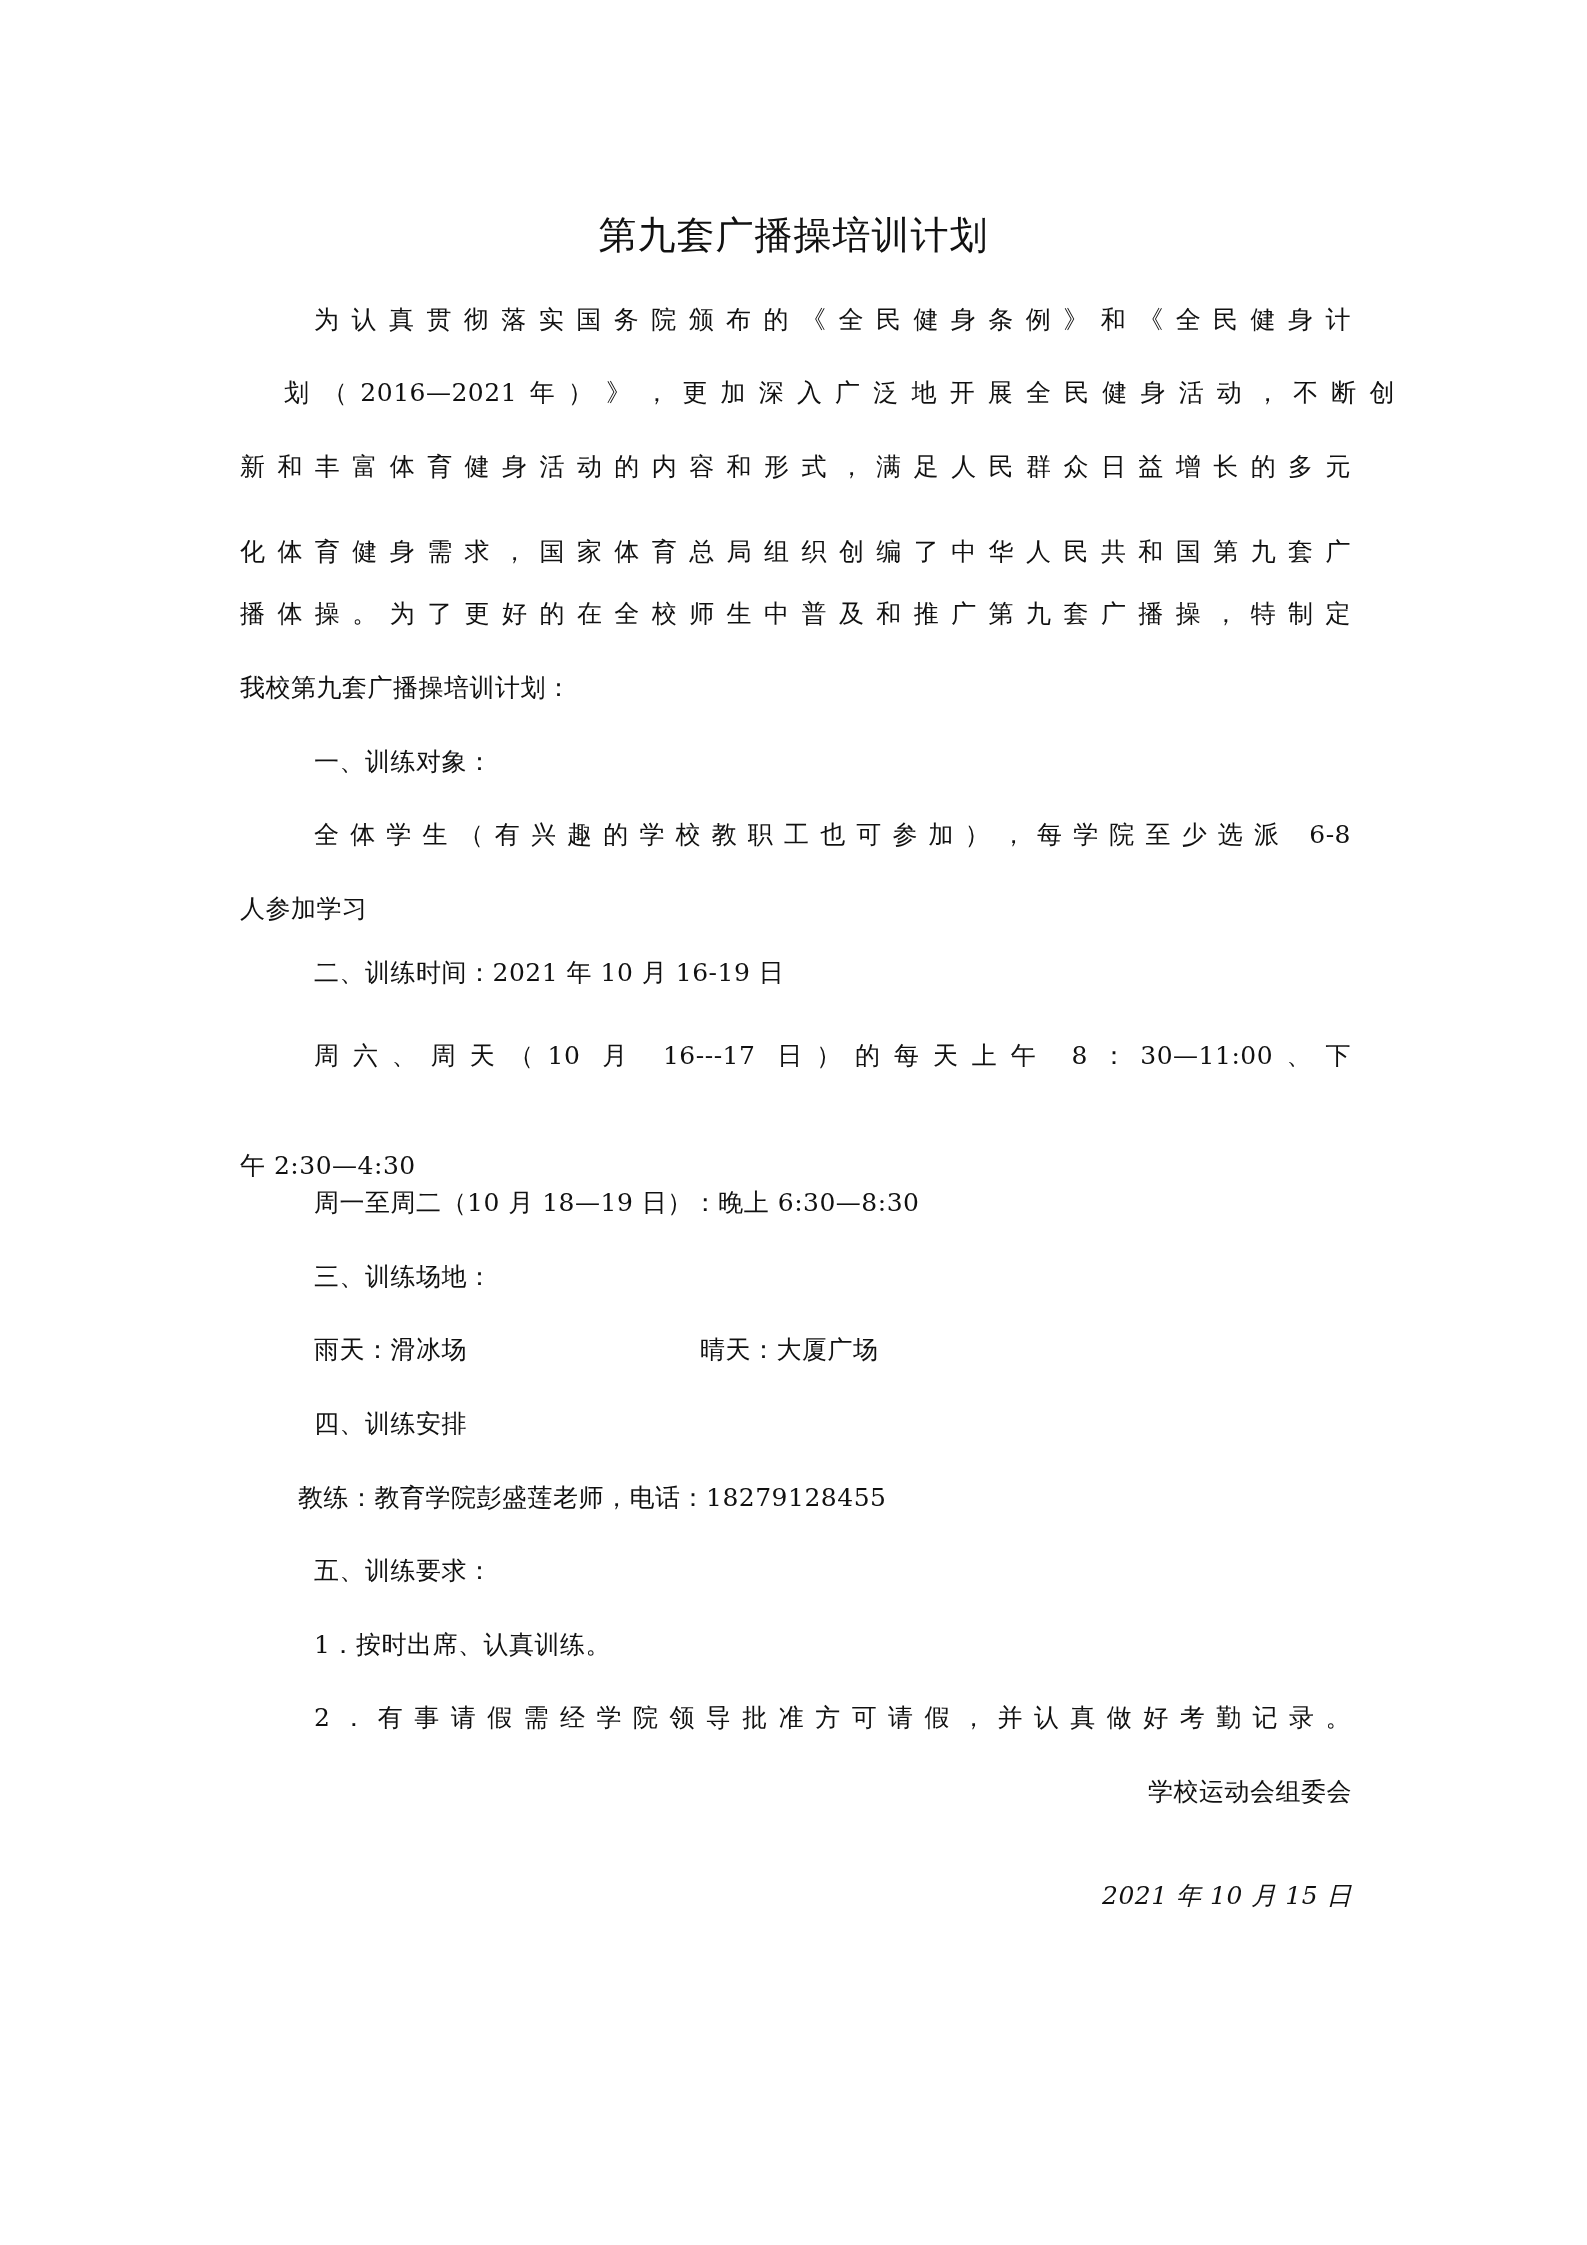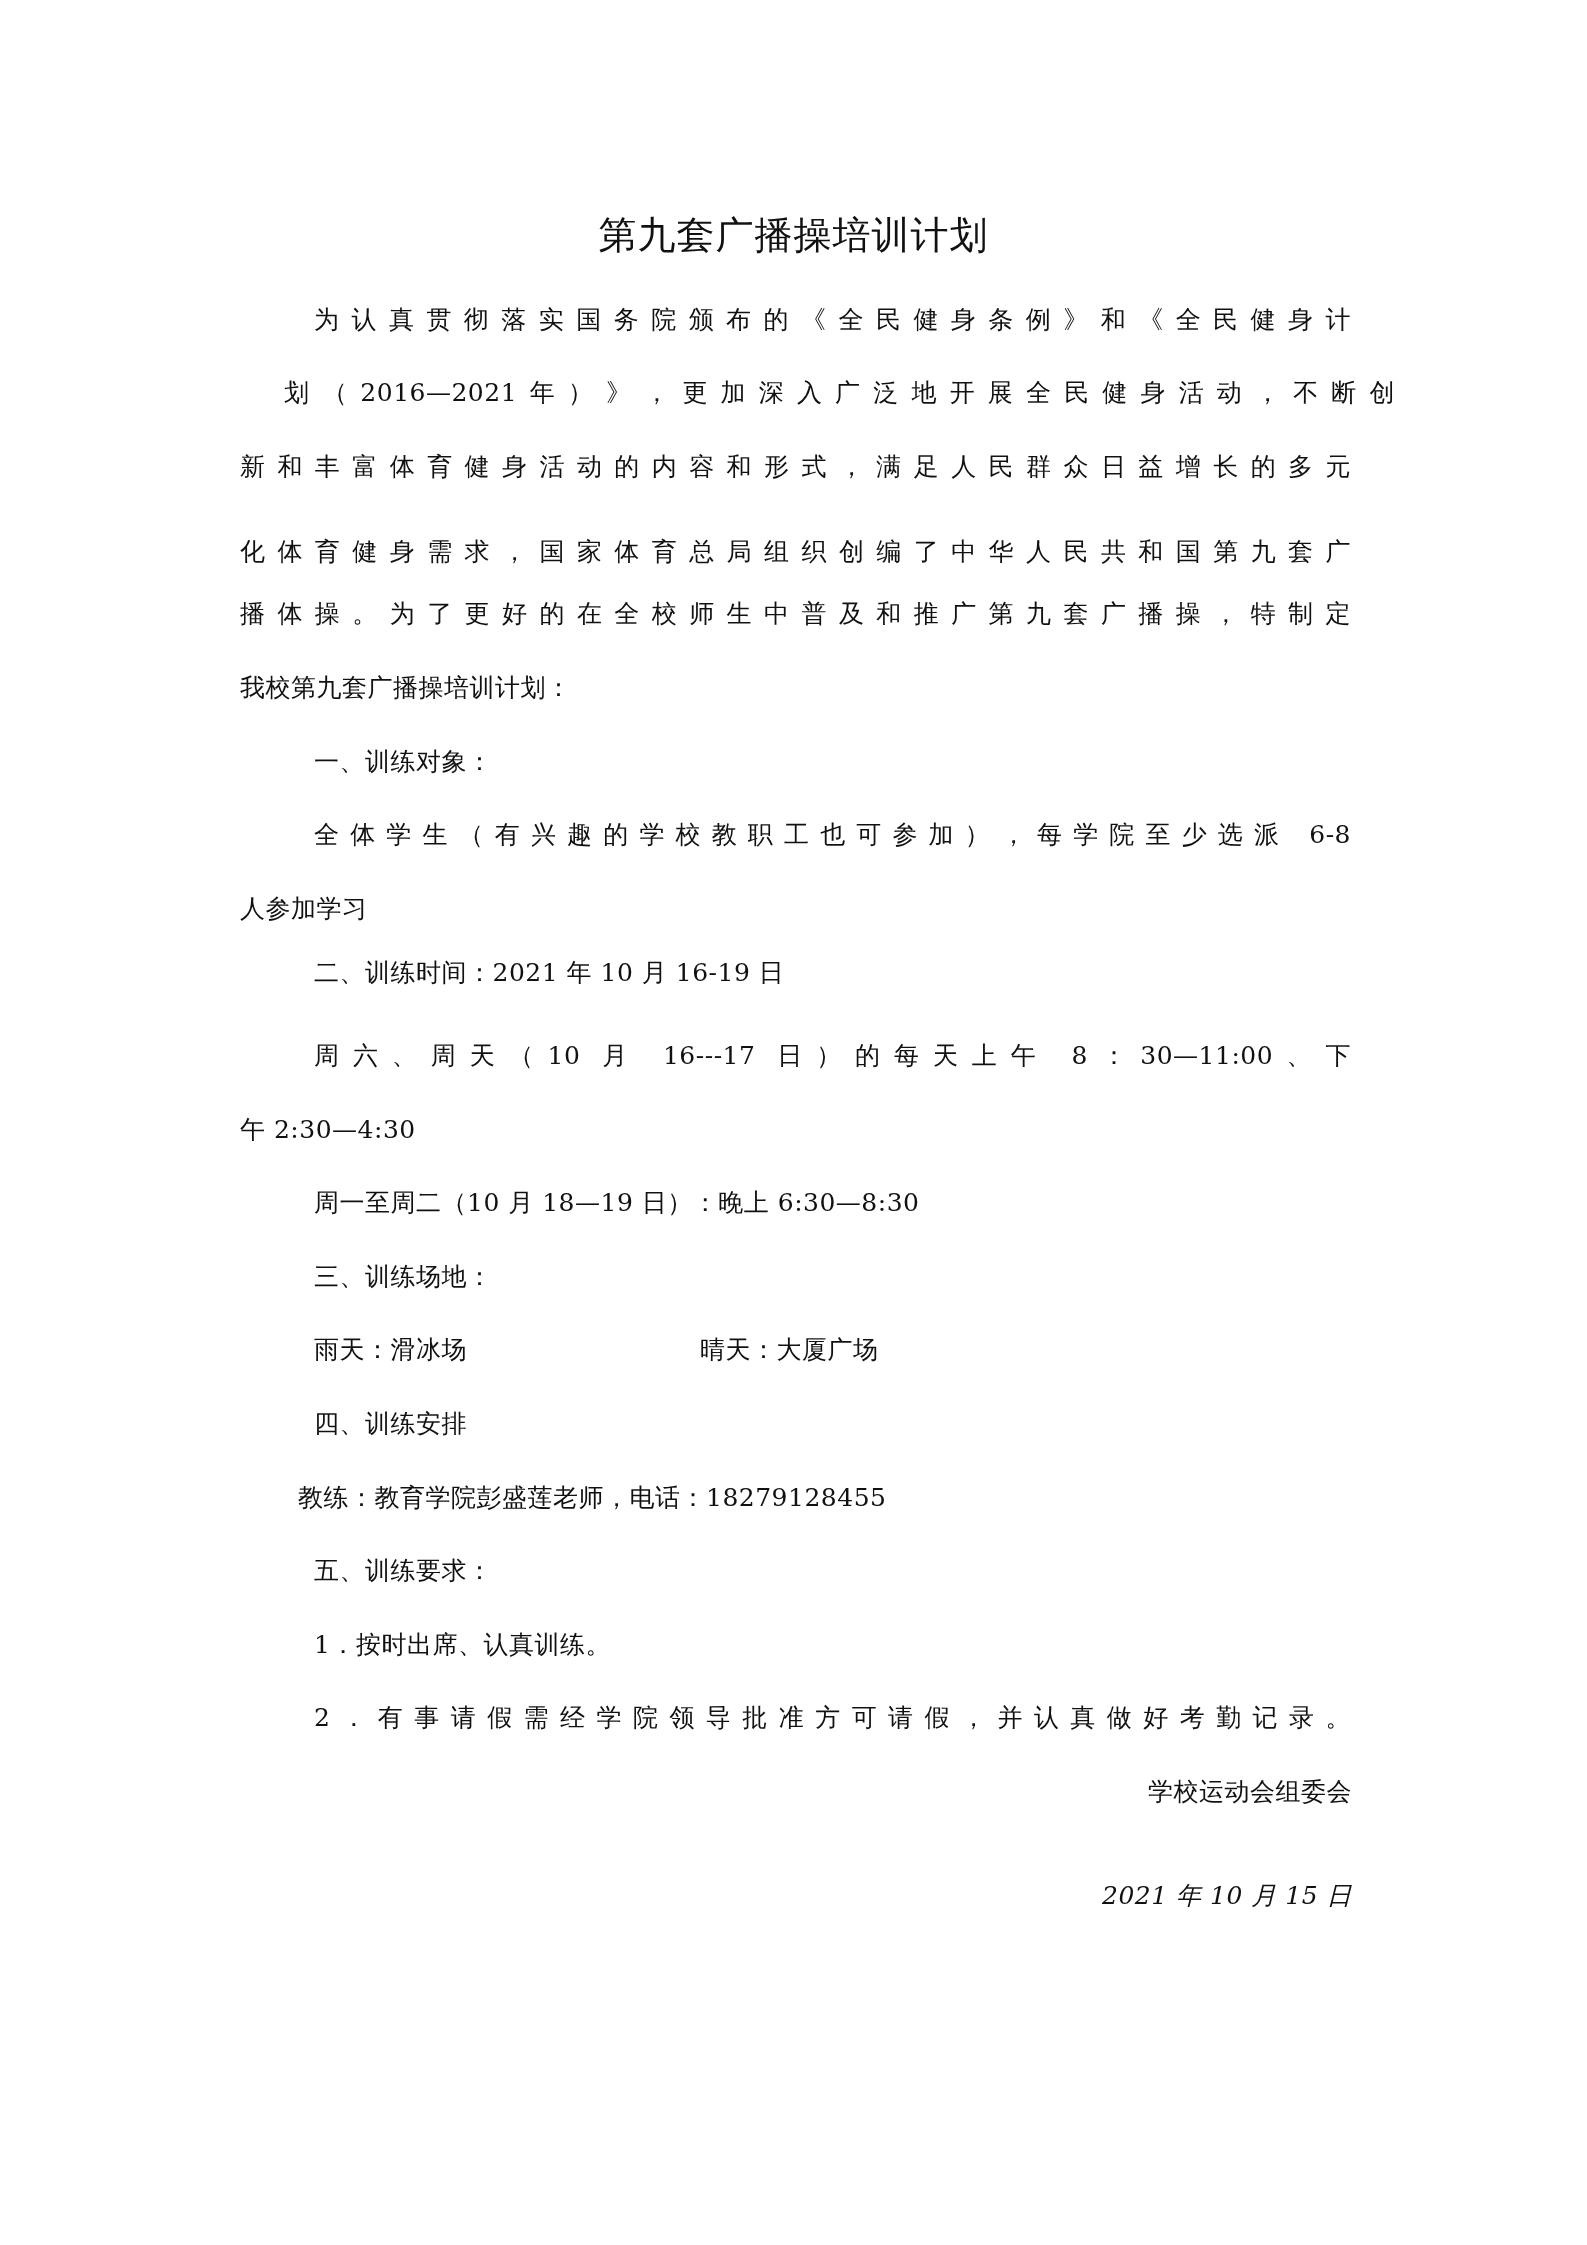--- a/index.html
+++ b/index.html
@@ -62,21 +62,21 @@
   <div class="line justify" style="top:521px; left:240px; width:1111px;margin-top:11px;">化体育健身需求，国家体育总局组织创编了中华人民共和国第九套广</div>
   <div class="line justify" style="top:594px; left:240px; width:1111px;">播体操。为了更好的在全校师生中普及和推广第九套广播操，特制定</div>
   <div class="line" style="top:668px; left:240px;">我校第九套广播操培训计划：</div>
 
   <div class="line" style="top:742px; left:314px;">一、训练对象：</div>
   <div class="line justify" style="top:815px; left:314px; width:1037px;">全体学生（有兴趣的学校教职工也可参加），每学院至少选派 6-8</div>
   <div class="line" style="top:889px; left:240px;">人参加学习</div>
 
   <div class="line" style="top:953px; left:314px;">二、训练时间：2021 年 10 月 16-19 日</div>
   <div class="line justify" style="top:1036px; left:314px; width:1037px;">周六、周天（10 月 16---17 日）的每天上午 8：30—11:00、下</div>
-  <div class="line" style="top:1110px; left:240px;">午 2:30—4:30</div>
+  <div class="line" style="top:1146px; left:240px;">午 2:30—4:30</div>
   <div class="line" style="top:1183px; left:314px;">周一至周二（10 月 18—19 日）：晚上 6:30—8:30</div>
 
   <div class="line" style="top:1257px; left:314px;">三、训练场地：</div>
   <div class="line" style="top:1330px; left:314px;">雨天：滑冰场</div>
   <div class="line" style="top:1330px; left:700px;">晴天：大厦广场</div>
 
   <div class="line" style="top:1404px; left:314px;">四、训练安排</div>
   <div class="line" style="top:1478px; left:298px;">教练：教育学院彭盛莲老师，电话：18279128455</div>
 
   <div class="line" style="top:1551px; left:314px;">五、训练要求：</div>

